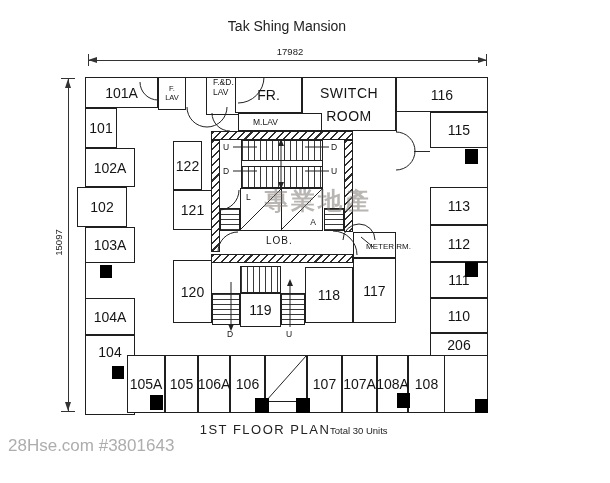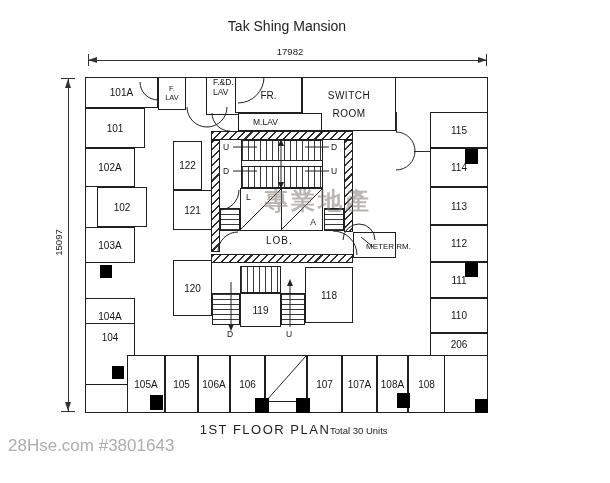--- a/index.html
+++ b/index.html
@@ -1,20 +1,20 @@
 <!DOCTYPE html>
 <html><head>
 <meta charset="utf-8">
 <style>
   html,body{margin:0;padding:0;}
   body{width:610px;height:483px;background:#ffffff;font-family:"Liberation Sans",sans-serif;color:#1a1a1a;position:relative;overflow:hidden;}
   .canvas{position:absolute;left:0;top:0;width:610px;height:483px;padding-left:40px;}
   .title{position:absolute;left:87px;top:18px;width:400px;text-align:center;font-size:14px;color:#222;}
   .outer{position:absolute;left:85px;top:77px;width:401px;height:334px;border:1.5px solid #1f1f1f;background:#fff;}
-  .room{position:absolute;border:1px solid #1f1f1f;background:#fff;display:flex;align-items:center;justify-content:center;font-size:10px;color:#141414;z-index:3;box-sizing:border-box;}
+  .room{position:absolute;border:1px solid #1f1f1f;background:#fff;display:flex;align-items:center;justify-content:center;font-size:14px;color:#141414;z-index:3;box-sizing:border-box;}
   .room.lbl-top{align-items:flex-start;padding-top:8px;}
   .room.two-line{flex-direction:column;line-height:1.15;}
   .room.left-al{justify-content:flex-start;padding-left:6px;text-align:left;}
   .room.gap{flex-direction:column;gap:7px;letter-spacing:.5px;}
   .room.small{font-size:7.5px;}
   .room.med{font-size:8.5px;margin-left:20px;}
   .hatch{position:absolute;border:1px solid #1f1f1f;background:repeating-linear-gradient(135deg,#2e2e2e 0 1.5px,#ffffff 1.5px 5.5px);z-index:4;box-sizing:border-box;}
   .treads-v{position:absolute;border:1px solid #1f1f1f;background:repeating-linear-gradient(90deg,#3a3a3a 0 1px,transparent 1px 6px);z-index:3;box-sizing:border-box;}
   .treads-h{position:absolute;border:1px solid #1f1f1f;background:repeating-linear-gradient(180deg,#3a3a3a 0 1px,transparent 1px 5px);z-index:3;box-sizing:border-box;}
   .landing{position:absolute;background:#fff;border-top:1px solid #1f1f1f;border-bottom:1px solid #1f1f1f;z-index:4;box-sizing:border-box;}
@@ -53,64 +53,65 @@
   <div class="dimline" style="left:68px;top:78px;width:1px;height:334px"></div>
   <div class="dimline" style="left:61px;top:78px;width:14px;height:1px"></div>
   <div class="dimline" style="left:61px;top:411px;width:14px;height:1px"></div>
   <div class="arr arr-u" style="left:65px;top:79px"></div>
   <div class="arr arr-d" style="left:65px;top:402px"></div>
   <div class="dimlbl vlbl" style="left:28px;top:237px">15097</div>
 
   <div class="outer"></div>
 
   <div class="room" style="left:85px;top:77px;width:73px;height:31px">101A</div>
-  <div class="room" style="left:85px;top:108px;width:60px;height:40px">101</div>
+  <div class="room" style="left:85px;top:108px;width:32px;height:40px">101</div>
   <div class="room" style="left:85px;top:148px;width:50px;height:39px">102A</div>
-  <div class="room" style="left:97px;top:187px;width:50px;height:40px">102</div>
+  <div class="room" style="left:77px;top:187px;width:50px;height:40px">102</div>
   <div class="room" style="left:85px;top:227px;width:50px;height:36px">103A</div>
   <div class="room" style="left:85px;top:298px;width:50px;height:37px">104A</div>
-  <div class="room lbl-top" style="left:85px;top:323px;width:50px;height:62px">104</div>
+  <div class="room lbl-top" style="left:85px;top:335px;width:50px;height:80px">104</div>
 
   <div class="room two-line small" style="left:158px;top:77px;width:28px;height:33px">
     <span>F.</span>
     <span>LAV</span>
   </div>
   <div class="room two-line med left-al" style="left:186px;top:77px;width:49px;height:38px;align-items:flex-start">
     <span>F.&amp;D.</span>
     <span>LAV</span>
   </div>
   <div class="room" style="left:235px;top:77px;width:67px;height:36px">FR.</div>
   <div class="room gap" style="left:302px;top:77px;width:94px;height:54px">
     <span>SWITCH</span>
     <span>ROOM</span>
   </div>
   <div class="room med left-al" style="left:218px;top:113px;width:84px;height:18px;padding-left:14px">M.LAV</div>
+  <div class="room" style="left:396px;top:77px;width:92px;height:35px">116</div>
 
   <div class="room" style="left:430px;top:112px;width:58px;height:36px">115</div>
-  <div class="room" style="left:430px;top:148px;width:58px;height:39px">114</div>
   <div class="room" style="left:430px;top:187px;width:58px;height:38px">113</div>
   <div class="room" style="left:430px;top:225px;width:58px;height:37px">112</div>
   <div class="room" style="left:430px;top:262px;width:58px;height:36px">111</div>
   <div class="room" style="left:430px;top:298px;width:58px;height:35px">110</div>
   <div class="room" style="left:430px;top:333px;width:58px;height:23px">206</div>
 
   <div class="room" style="left:127px;top:355px;width:38px;height:58px">105A</div>
   <div class="room" style="left:165px;top:355px;width:33px;height:58px">105</div>
   <div class="room" style="left:198px;top:355px;width:32px;height:58px">106A</div>
   <div class="room" style="left:230px;top:355px;width:35px;height:58px">106</div>
   <div class="room" style="left:265px;top:355px;width:42px;height:47px"></div>
   <div class="room" style="left:307px;top:355px;width:35px;height:58px">107</div>
   <div class="room" style="left:342px;top:355px;width:35px;height:58px">107A</div>
   <div class="room" style="left:377px;top:355px;width:31px;height:58px">108A</div>
   <div class="room" style="left:408px;top:355px;width:37px;height:58px">108</div>
 
   <div class="room" style="left:173px;top:141px;width:29px;height:49px">122</div>
   <div class="room" style="left:173px;top:190px;width:39px;height:40px">121</div>
-  <div class="room" style="left:173px;top:260px;width:39px;height:56px">120</div>
+  <div class="room" style="left:173px;top:260px;width:39px;height:63px">120</div>
   <div class="room" style="left:305px;top:267px;width:48px;height:56px">118</div>
+  <div class="room" style="left:353px;top:258px;width:43px;height:65px">117</div>
   <div class="room" style="left:353px;top:232px;width:43px;height:26px"></div>
 
   <div class="hatch" style="left:211px;top:131px;width:142px;height:9px"></div>
   <div class="hatch" style="left:211px;top:140px;width:9px;height:112px"></div>
   <div class="hatch" style="left:344px;top:140px;width:9px;height:92px"></div>
   <div class="hatch" style="left:211px;top:254px;width:142px;height:9px"></div>
 
   <div class="treads-v" style="left:241px;top:140px;width:82px;height:48px"></div>
   <div class="landing" style="left:242px;top:160px;width:80px;height:7px"></div>
 

